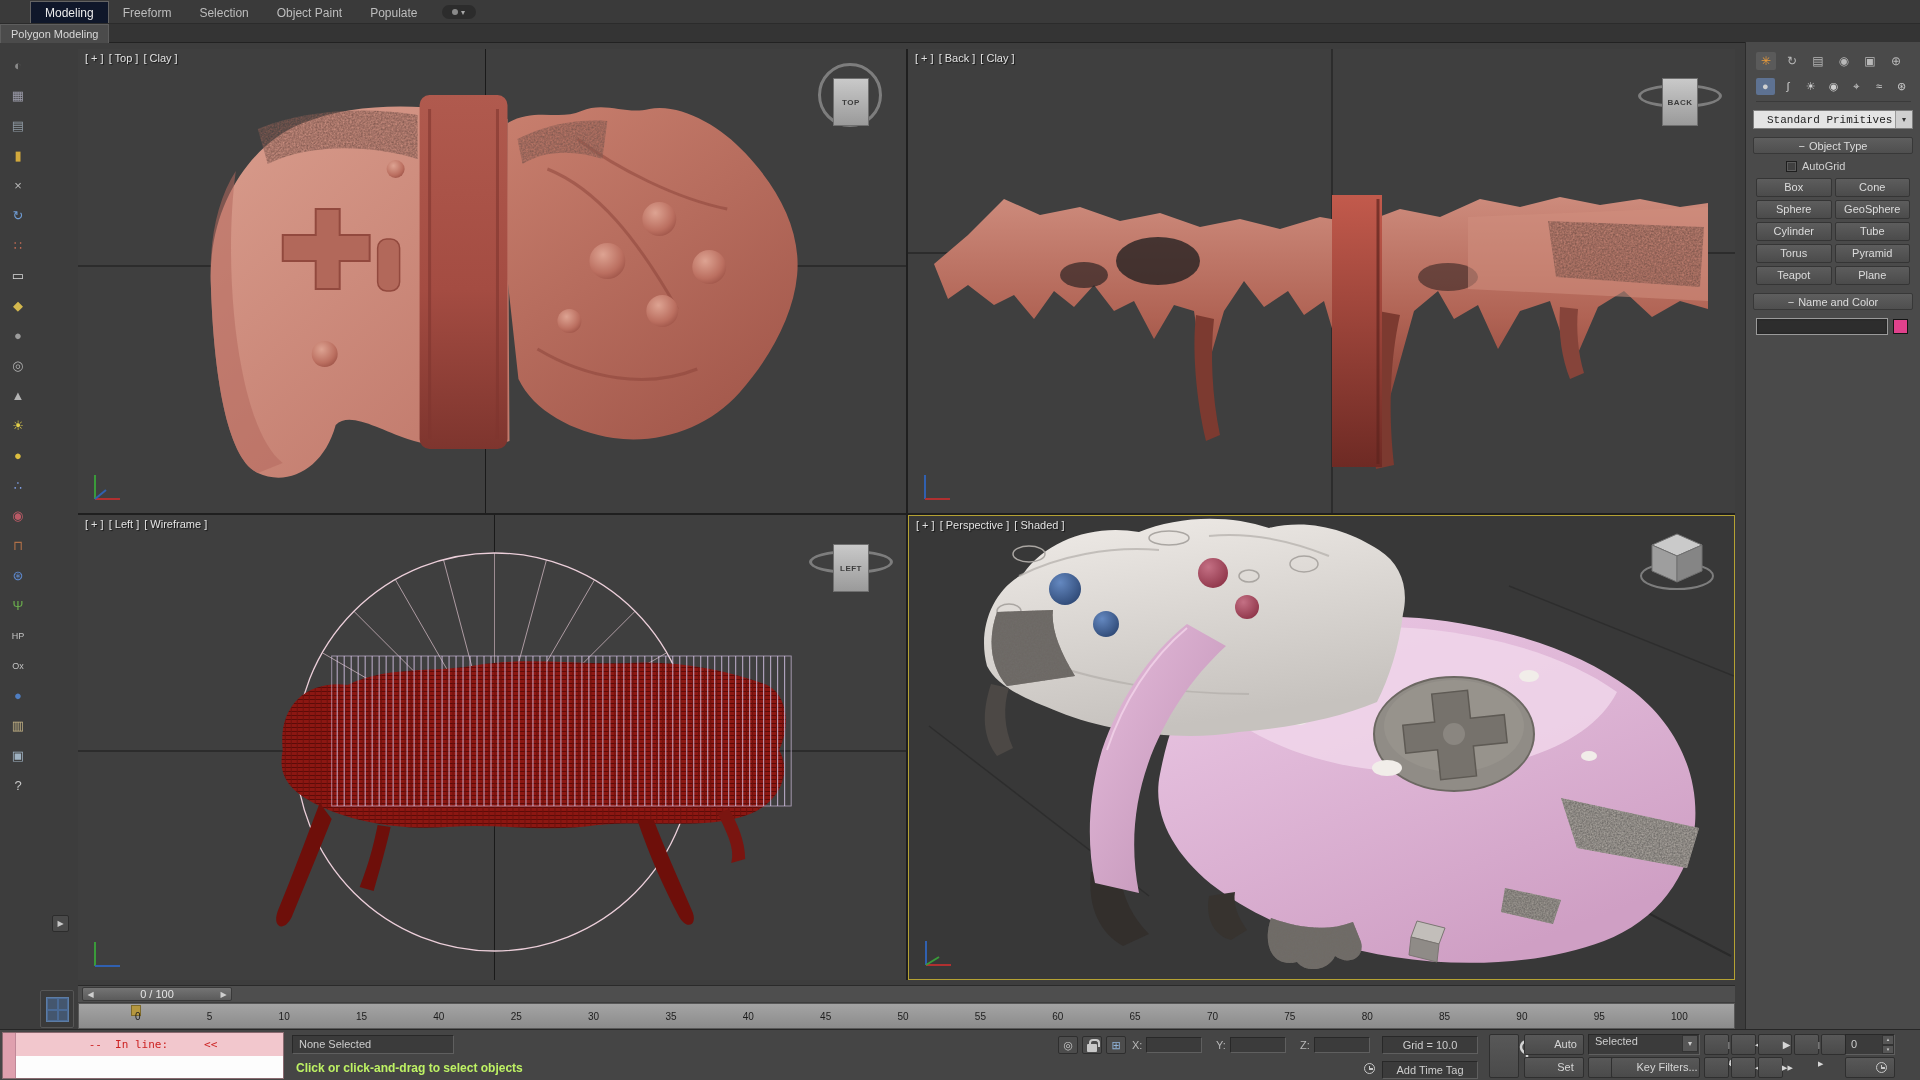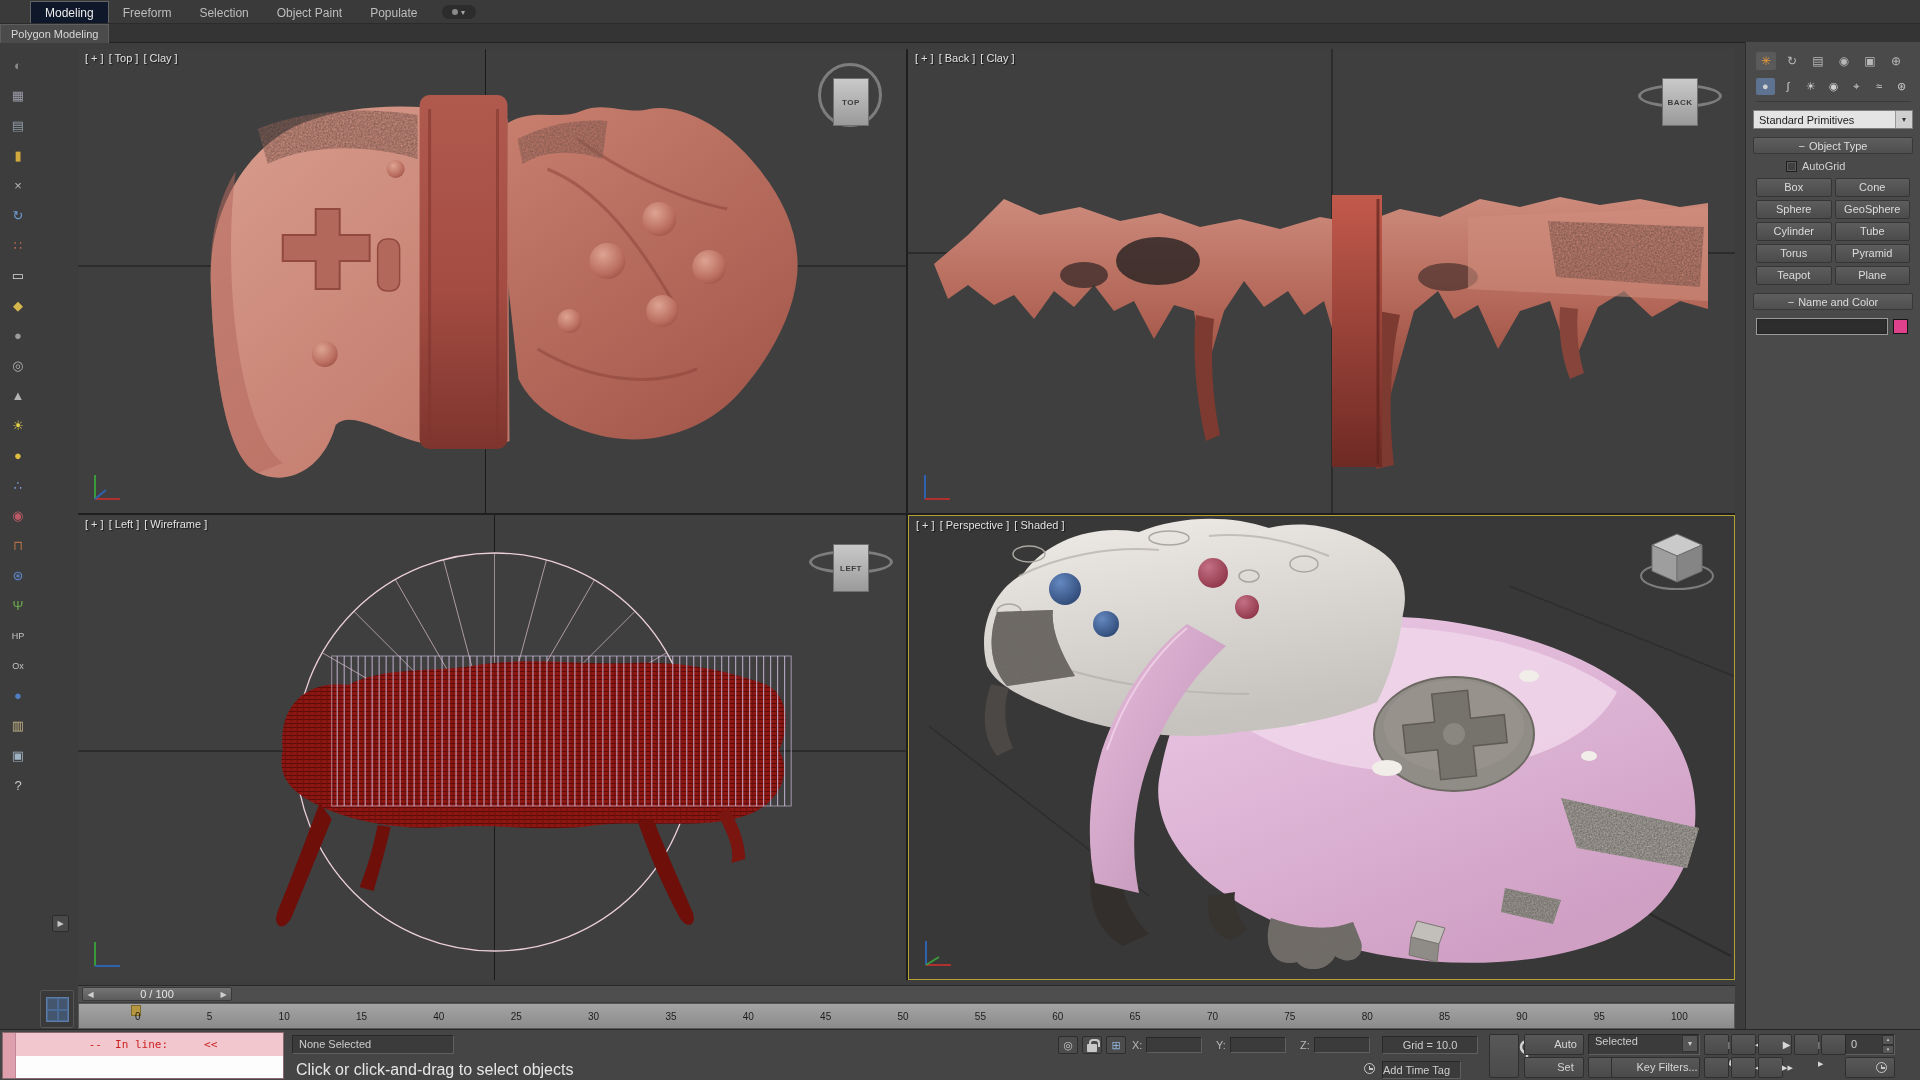--- a/index.html
+++ b/index.html
@@ -39,21 +39,21 @@
 
   
   #command-panel { position:absolute; left:1745px; top:42px; width:175px; height:1038px; background:#4a4a4a; border-left:1px solid #2c2c2c; }
   #panel-tabs { display:flex; gap:6px; margin:10px 0 0 10px; }
   .cp-tab { width:20px; height:18px; line-height:18px; text-align:center; font-size:12px; color:#b8b8b8; }
   .cp-tab.active { background:#5a5a5a; border-radius:2px; }
   #panel-categories { display:flex; gap:4px; margin:8px 0 0 10px; border-bottom:1px solid #3a3a3a; padding-bottom:6px; width:155px; }
   .cp-cat { width:19px; height:17px; line-height:17px; text-align:center; font-size:11px; color:#cfcfcf; }
   .cp-cat.active { background:#5e7292; border-radius:2px; }
   #primitive-dropdown { margin:8px 7px 0; height:19px; background:#e4e4e4; border:1px solid #7e7e7e; display:flex; align-items:center; color:#1c1c1c; font-size:11px; }
-  #primitive-dropdown .dd-text { flex:1; padding-left:5px; }
+  #primitive-dropdown .dd-text { flex:1; padding-left:13px;font-family:Liberation Mono, monospace; }
   #primitive-dropdown .dd-arrow { width:17px; height:100%; background:#cfcfcf; border-left:1px solid #999; text-align:center; line-height:17px; color:#333; font-size:8px; }
   .rollout-header { margin:8px 7px 0; height:17px; background:linear-gradient(180deg,#5e5e5e,#4f4f4f); border:1px solid #383838; border-radius:2px; display:flex; align-items:center; justify-content:center; gap:4px; font-size:11px; color:#dcdcdc; }
   #autogrid-row { display:flex; align-items:center; margin:6px 0 0 40px; gap:5px; }
   #autogrid-checkbox { width:11px; height:11px; background:#404040; border:1px solid #1e1e1e; box-shadow:0 0 0 1px #5c5c5c inset; }
   #object-buttons { display:grid; grid-template-columns:1fr 1fr; gap:3px; margin:6px 10px 0; }
   .cp-btn { height:19px; line-height:17px; text-align:center; background:linear-gradient(180deg,#5d5d5d,#4b4b4b); border:1px solid #353535; border-radius:2px; color:#dcdcdc; font-size:11px; }
   #name-color-row { display:flex; align-items:center; gap:5px; margin:8px 10px 0; }
   #object-name-input { width:132px; height:17px; background:#2d2d2d; border:1px solid #9a9a9a; box-shadow:0 0 2px #1a1a1a inset; }
   #object-color-swatch { width:15px; height:15px; border:1px solid #141414; }
 
@@ -74,27 +74,27 @@
   #status-bar { position:absolute; left:0; top:1029px; width:1920px; height:51px; background:#454545; border-top:1px solid #262626; }
   #listener { position:absolute; left:2px; top:2px; width:282px; height:47px; border:1px solid #8a6a70;text-align:center; }
   .listener-strip { position:absolute; left:0; top:0; width:13px; height:100%; background:#dfa0ae; border-right:1px solid #c08898; z-index:2; }
   .listener-row { position:absolute; left:0; width:100%; height:23px; font-family:"DejaVu Sans Mono", monospace; font-size:11px; line-height:23px; }
   .listener-row.pink { top:0; background:#f2c7cd; color:#cc2222; }
   .listener-row.white { top:23px; height:22px; background:#fdfdfd; }
   .listener-text { white-space:pre; padding-left:20px; }
   .listener-cursor { margin-left:36px; }
   .sunken { background:#3b3b3b; border-top:1px solid #282828; border-left:1px solid #282828; border-bottom:1px solid #5f5f5f; border-right:1px solid #5f5f5f; color:#cdcdcd; }
   #selection-status { position:absolute; left:292px; top:5px; width:162px; height:19px; line-height:17px; padding-left:6px; }
-  #prompt-line { position:absolute; left:296px; top:31px; font-size:16px; color:#e5e5e5; }
+  #prompt-line { position:absolute; left:296px; top:31px; font-size:12px; color:#bef264;font-weight:bold; }
   .mini-icon-btn { position:absolute; top:6px; width:20px; height:18px; background:#4c4c4c; border:1px solid #2e2e2e; border-radius:2px; text-align:center; line-height:16px; font-size:11px; color:#cfcfcf; display:flex; align-items:center; justify-content:center; }
   .coord-label { position:absolute; top:9px; font-size:11px; color:#b8b8b8; }
   .coord-field { position:absolute; top:7px; width:56px; height:16px; }
   #grid-readout { position:absolute; left:1382px; top:6px; width:96px; height:18px; text-align:center; line-height:16px; }
   #time-tag-icon { position:absolute; left:1364px; top:33px; }
-  #add-time-tag { position:absolute; left:1382px; top:31px; width:79px; height:18px; text-align:left; line-height:16px; }
+  #add-time-tag { position:absolute; left:1382px; top:31px; width:96px; height:18px; text-align:center; line-height:16px; }
   .clock-icon { width:11px; height:11px; border:1.5px solid #c8c8c8; border-radius:50%; position:relative; display:inline-block; }
   .clock-icon::after { content:""; position:absolute; left:3.5px; top:1.5px; width:1.5px; height:4px; background:#c8c8c8; }
   .clock-icon::before { content:""; position:absolute; left:3.5px; top:4px; width:4px; height:1.5px; background:#c8c8c8; }
   .gray-btn { background:linear-gradient(180deg,#585858,#4a4a4a); border:1px solid #2f2f2f; border-radius:2px; color:#d6d6d6; text-align:center;padding-left:23px; }
   #set-keys-button { position:absolute; left:1489px; top:4px; width:30px; height:44px; }
   #auto-key-button { position:absolute; left:1524px; top:4px; width:60px; height:21px; line-height:19px; font-size:11px; }
   #set-key-button { position:absolute; left:1524px; top:27px; width:60px; height:21px; line-height:19px; font-size:11px; }
   #key-mode-dropdown { position:absolute; left:1588px; top:4px; width:112px; height:21px; display:flex; align-items:flex-start; }
   #key-mode-dropdown .dd-text { flex:1; padding-left:6px; font-size:11px; }
   #key-mode-dropdown .dd-arrow { width:16px; height:17px; margin-right:1px; background:#565656; border:1px solid #333; text-align:center; line-height:15px; font-size:8px; color:#ccc; }

